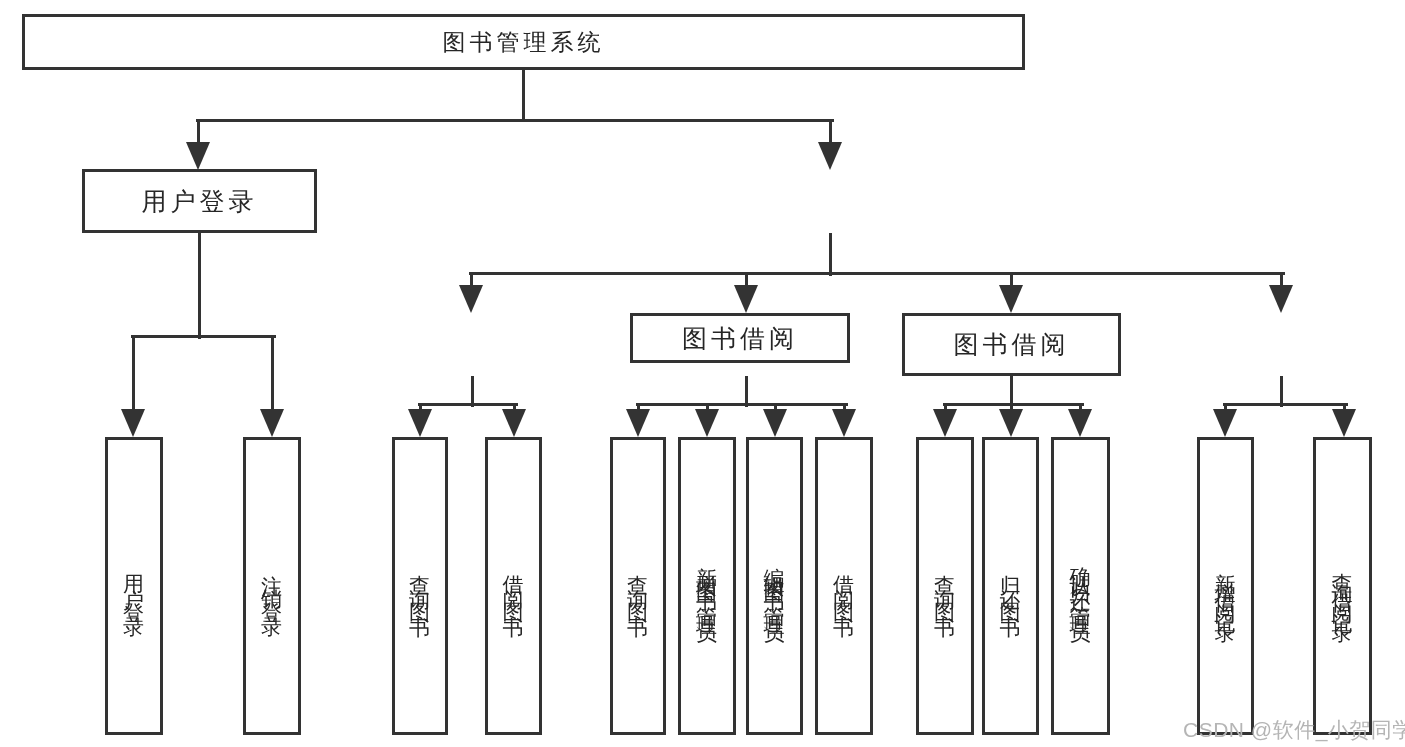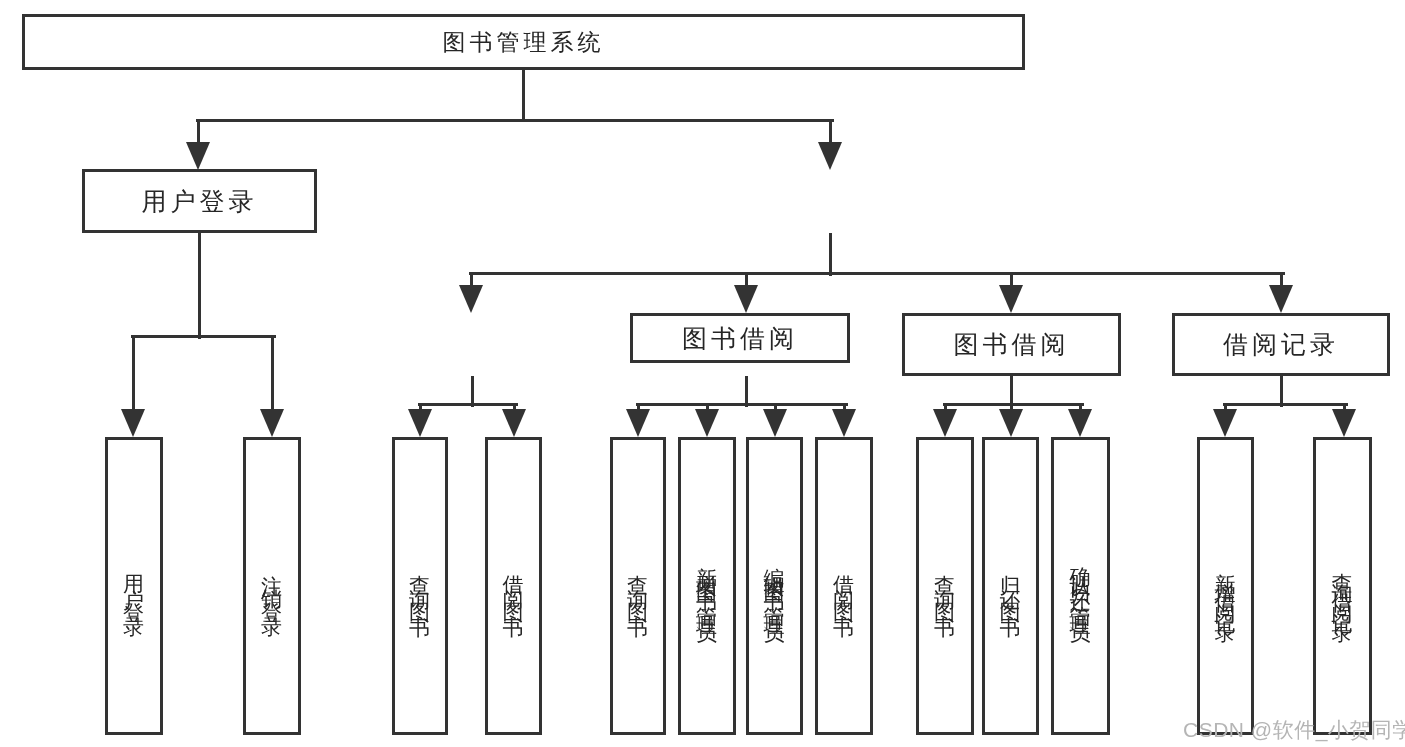--- a/index.html
+++ b/index.html
@@ -38,23 +38,20 @@
       <span>图书管理系统</span>
     </div>
     <div class="node h" style="left: 82px; top: 169px; width: 235px; height: 64px;">
       <span>用户登录</span>
     </div>
     <div class="node h" style="left: 630px; top: 313px; width: 220px; height: 50px;">
       <span>图书借阅</span>
     </div>
     <div class="node h" style="left: 902px; top: 313px; width: 219px; height: 63px;">
       <span>图书借阅</span>
-    </div>
-    <div class="node h" style="left: 1172px; top: 313px; width: 218px; height: 63px;">
-      <span>借阅记录</span>
     </div>
     <div class="node v" style="left: 105px; top: 437px; width: 58px; height: 298px;">
       <span style="letter-spacing: 14px;">用户登录</span>
     </div>
     <div class="node v" style="left: 243px; top: 437px; width: 58px; height: 298px;">
       <span style="letter-spacing: 14px;">注销登录</span>
     </div>
     <div class="node v" style="left: 392px; top: 437px; width: 56px; height: 298px;">
       <span style="letter-spacing: 14px;">查询图书</span>
     </div>

